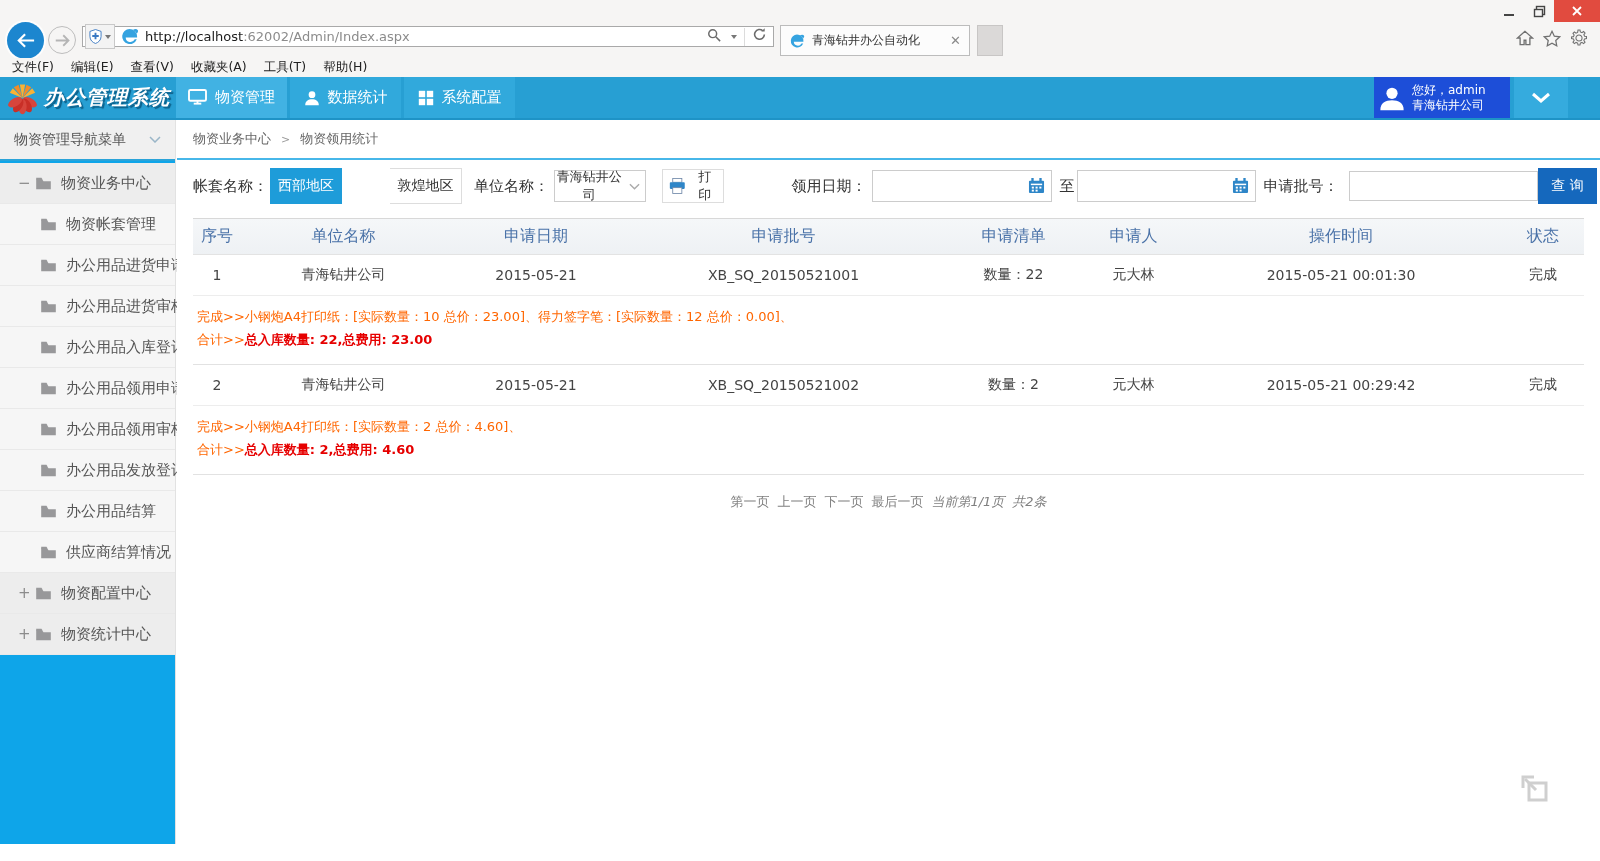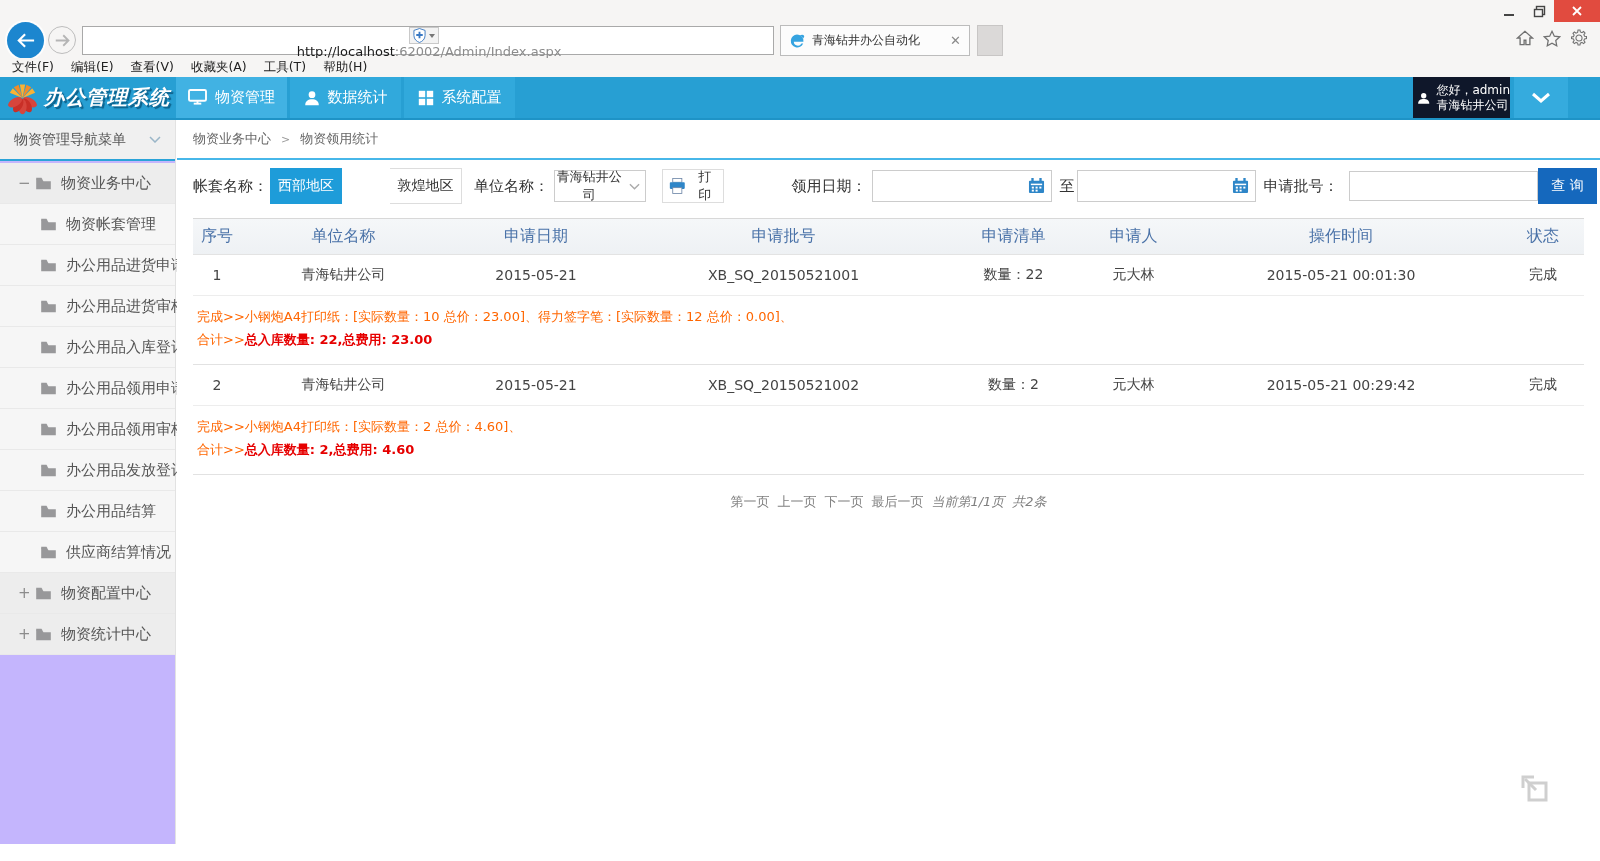--- a/index.html
+++ b/index.html
@@ -8,22 +8,22 @@
 
   
   .titlebar{position:absolute;left:0;top:0;width:100%;height:24px;background:#f6f5f4;}
   .win-controls{position:absolute;right:0;top:0;display:flex;}
   .win-btn{width:30px;height:22px;display:flex;align-items:center;justify-content:center;cursor:pointer;}
   .win-btn.close{width:46px;background:#e14b3f;}
   .chrome{position:absolute;left:0;top:24px;width:100%;height:34px;background:#f6f5f4;}
   .nav-circle{position:absolute;border-radius:50%;display:flex;align-items:center;justify-content:center;cursor:pointer;}
   .back{left:7px;top:-2px;width:37px;height:37px;background:#1c86cf;box-shadow:0 0 0 2px #fdfdfd;}
   .fwd{left:48px;top:2px;width:28px;height:28px;background:#f6f5f4;border:1px solid #bdbdbd;box-sizing:border-box;}
-  .urlbox{position:absolute;left:82px;top:2px;width:692px;height:29px;background:#fff;border:1px solid #a9a9a9;
-          box-sizing:border-box;display:flex;align-items:center;padding:0 6px 0 2px;cursor:text;flex-direction:column;}
+  .urlbox{position:absolute;left:82px;top:2px;width:692px;height:21px;background:#fff;border:1px solid #a9a9a9;
+          box-sizing:border-box;display:flex;align-items:center;padding:0 6px 0 2px;cursor:text;}
   .shieldbox{height:23px;border:1px solid #c9c9c9;background:#f3f3f3;display:flex;align-items:center;padding:0 3px;margin-right:5px;cursor:pointer;}
   .mini-caret{width:0;height:0;border-left:3px solid transparent;border-right:3px solid transparent;border-top:4px solid #777;margin-left:3px;}
   .url-text{margin-left:6px;font-size:13px;white-space:nowrap;}
   .url-host{color:#1b1b1b;}
   .url-path{color:#8c8c8c;}
   .url-icons{margin-left:auto;display:flex;align-items:center;gap:7px;}
   .vdiv{width:1px;height:18px;background:#dcdcdc;}
   .tab{position:absolute;left:780px;top:1px;width:190px;height:31px;background:#fcfcfc;border:1px solid #bcbcbc;
        box-sizing:border-box;display:flex;align-items:center;gap:7px;padding:0 8px;cursor:pointer;}
   .tab-title{font-size:12px;color:#333;flex:1;white-space:nowrap;overflow:hidden;}
@@ -38,28 +38,28 @@
   
   .appnav{position:absolute;left:0;top:77px;width:100%;height:41px;background:#279fd3;border-bottom:2px solid #1e93c6;}
   .logo{position:absolute;left:0;top:0;width:176px;height:41px;display:flex;align-items:center;gap:3px;padding-left:4px;box-sizing:border-box;}
   .logo-text{font-size:20px;font-weight:bold;font-style:italic;color:#fff;letter-spacing:1px;
              text-shadow:1px 1px 0 #0f6f9e,2px 2px 1px #0c5d85;white-space:nowrap;}
   .nav-items{position:absolute;left:176px;top:0;height:41px;display:flex;gap:3px;}
   .nav-item{width:111px;height:41px;background:#31a9dc;color:#fff;display:flex;align-items:center;justify-content:center;
             gap:8px;font-size:15px;cursor:pointer;white-space:nowrap;}
   .nav-item.active{background:#41b2e3;}
   .nav-ic{display:flex;}
-  .user-block{position:absolute;right:90px;top:0;width:97px;height:41px;background:#0f172a;display:flex;align-items:center;
+  .user-block{position:absolute;right:90px;top:0;width:136px;height:41px;background:#1d4ed8;display:flex;align-items:center;
               gap:6px;padding-left:4px;box-sizing:border-box;color:#fff;cursor:pointer;}
   .user-lines{display:flex;flex-direction:column;font-size:12px;line-height:15px;white-space:nowrap;}
   .user-caret{position:absolute;right:32px;top:0;width:54px;height:41px;background:#35abde;display:flex;align-items:center;justify-content:center;cursor:pointer;}
 
   
   .main{position:absolute;left:0;top:120px;width:100%;height:724px;}
-  .sidebar{position:absolute;left:0;top:0;width:176px;height:724px;background:#c4b5fd;border-right:1px solid #e2e2e2;box-sizing:border-box;}
+  .sidebar{position:absolute;left:0;top:0;width:176px;height:724px;background:#0ea5e9;border-right:1px solid #e2e2e2;box-sizing:border-box;}
   .side-header{height:39px;background:#f0f0f0;border-bottom:2px solid #2aa3d8;display:flex;align-items:center;
                justify-content:space-between;padding:0 14px;font-size:14px;color:#555;cursor:pointer;}
   .side-items{margin-top:2px;}
   .side-item{height:40px;display:flex;align-items:center;border-bottom:1px solid #e9e9e9;color:#555;font-size:15px;cursor:pointer;background:#f6f6f6;}
   .side-item.lvl1{background:#ededed;padding-left:18px;}
   .side-item.lvl2{padding-left:40px;}
   .expander{width:17px;color:#8c8c8c;font-size:15px;line-height:1;}
   .folder{margin-right:9px;display:flex;}
   .side-label{white-space:nowrap;}
 

